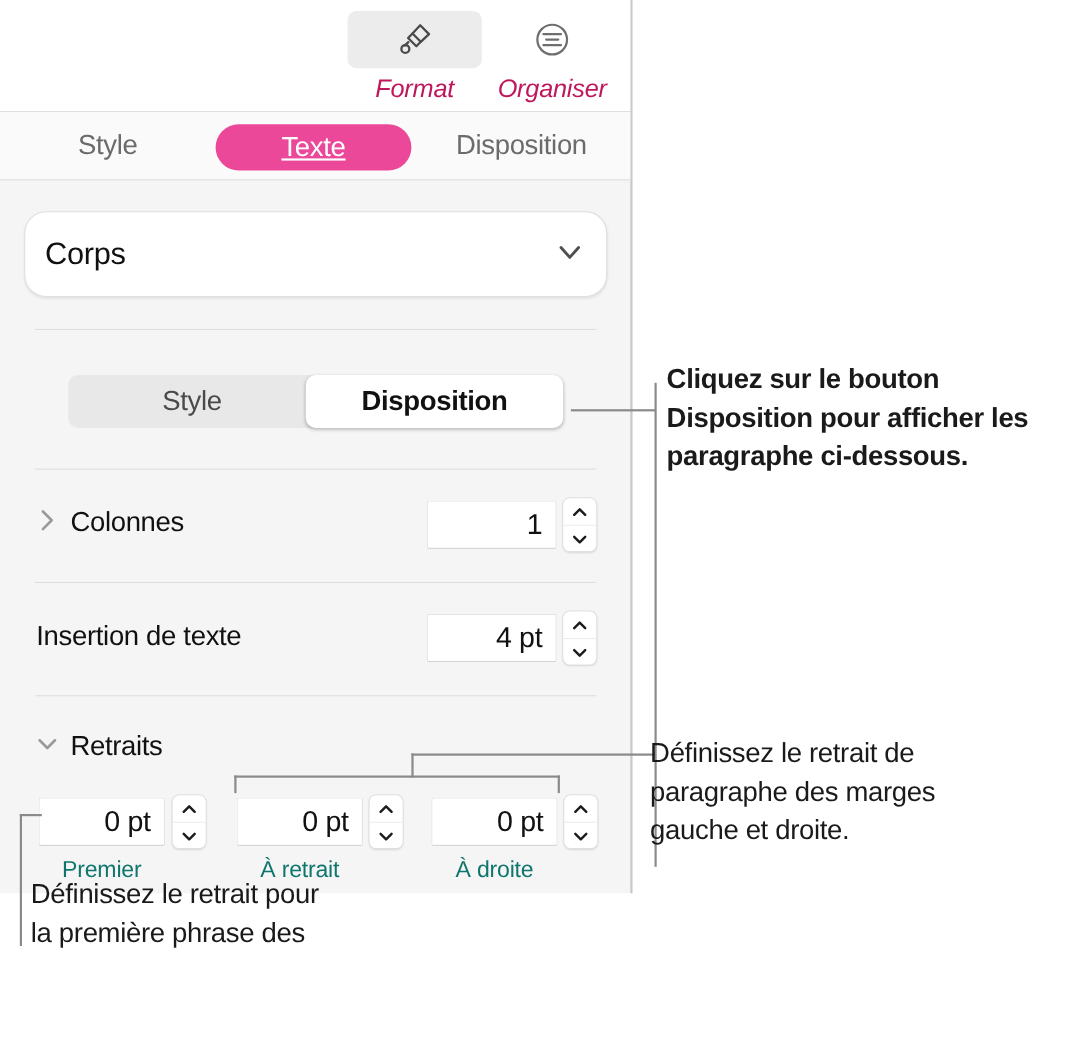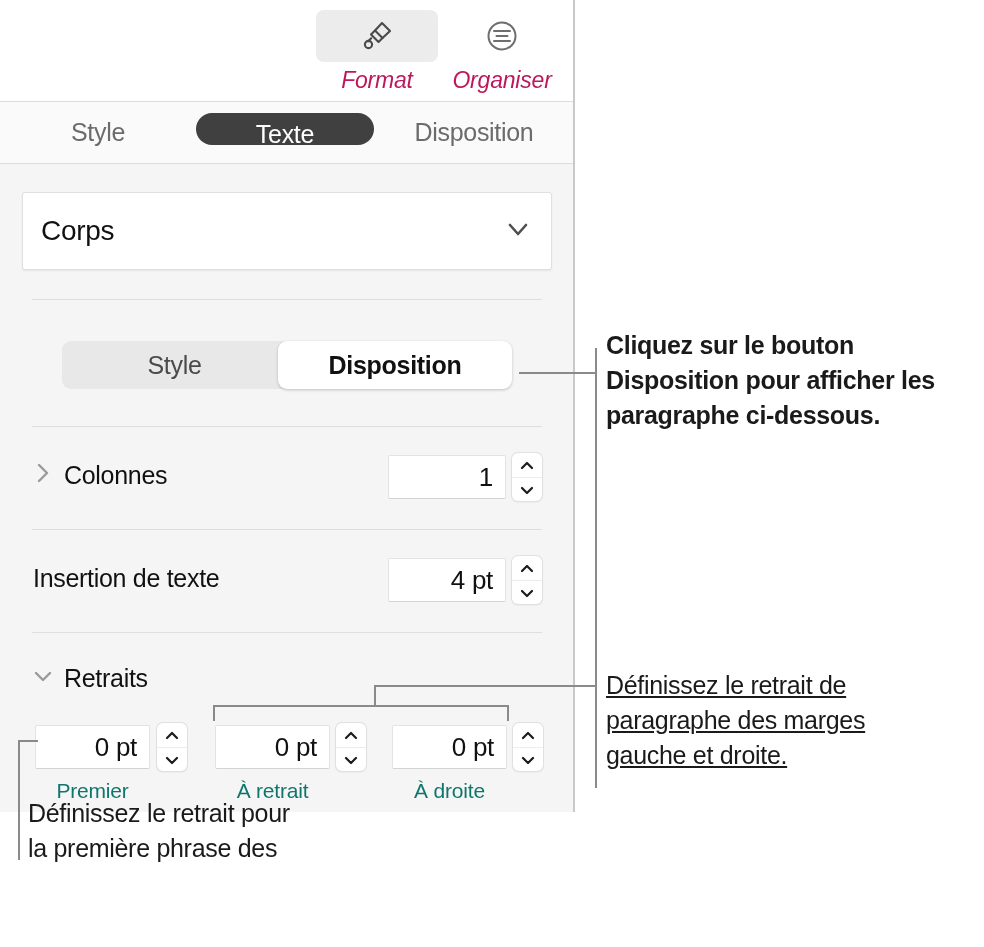--- a/index.html
+++ b/index.html
@@ -85,25 +85,26 @@
     font-size: 25px;
     color: #6b6b6b;
     text-align: center;
     letter-spacing: -0.3px;
     white-space: nowrap;
   }
   #tab-style { position: absolute; left: 58px; top: 16px; width: 80px; }
   #tab-texte {
     position: absolute;
     left: 196px; top: 11px;
-    width: 178px; height: 32px;
+    width: 178px; height: 42px;
     line-height: 42px;
     border-radius: 21px;
-    background: #404040;
+    background: #ec4899;
     color: #ffffff;
+    text-decoration: underline;
   }
   #tab-disposition { position: absolute; left: 394px; top: 16px; width: 160px; }
 
   
   .panel-body {
     position: absolute;
     left: 0;
     top: 164px;
     width: 573px;
     bottom: 0;
@@ -119,21 +120,21 @@
 
   
   #para-style-popup {
     position: absolute;
     left: 22px;
     top: 28px;
     width: 530px;
     height: 78px;
     background: #ffffff;
     border: 1px solid #e0e0e0;
-    border-radius: 3px;
+    border-radius: 20px;
     box-shadow: 0 1px 2px rgba(0,0,0,0.07);
     box-sizing: border-box;
   }
   #para-style-value {
     position: absolute;
     left: 18px;
     top: 22px;
     font-size: 28px;
     color: #111111;
     letter-spacing: -0.3px;
@@ -431,21 +432,21 @@
   <div>Disposition pour afficher les</div>
   <div>paragraphe ci-dessous.</div>
 </div>
 
 <div class="ln ln-h" style="left:213px; top:705px; width:296px;"></div>
 <div class="ln ln-v" style="left:213px; top:705px; height:16px;"></div>
 <div class="ln ln-v" style="left:507px; top:705px; height:16px;"></div>
 
 <div class="ln ln-v" style="left:374px; top:685px; height:22px;"></div>
 <div class="ln ln-h" style="left:374px; top:685px; width:222px;"></div>
-<div class="callout-text" style="left:606px; top:668px; width:370px;text-decoration:underline;">
+<div class="callout-text" style="left:591px; top:668px; width:370px;">
   <div>Définissez le retrait de</div>
   <div>paragraphe des marges</div>
   <div>gauche et droite.</div>
 </div>
 
 <div class="ln ln-h" style="left:18px; top:740px; width:20px;"></div>
 <div class="ln ln-v" style="left:18px; top:740px; height:120px;"></div>
 <div class="callout-text" style="left:28px; top:796px; width:400px;">
   <div>Définissez le retrait pour</div>
   <div>la première phrase des</div>

